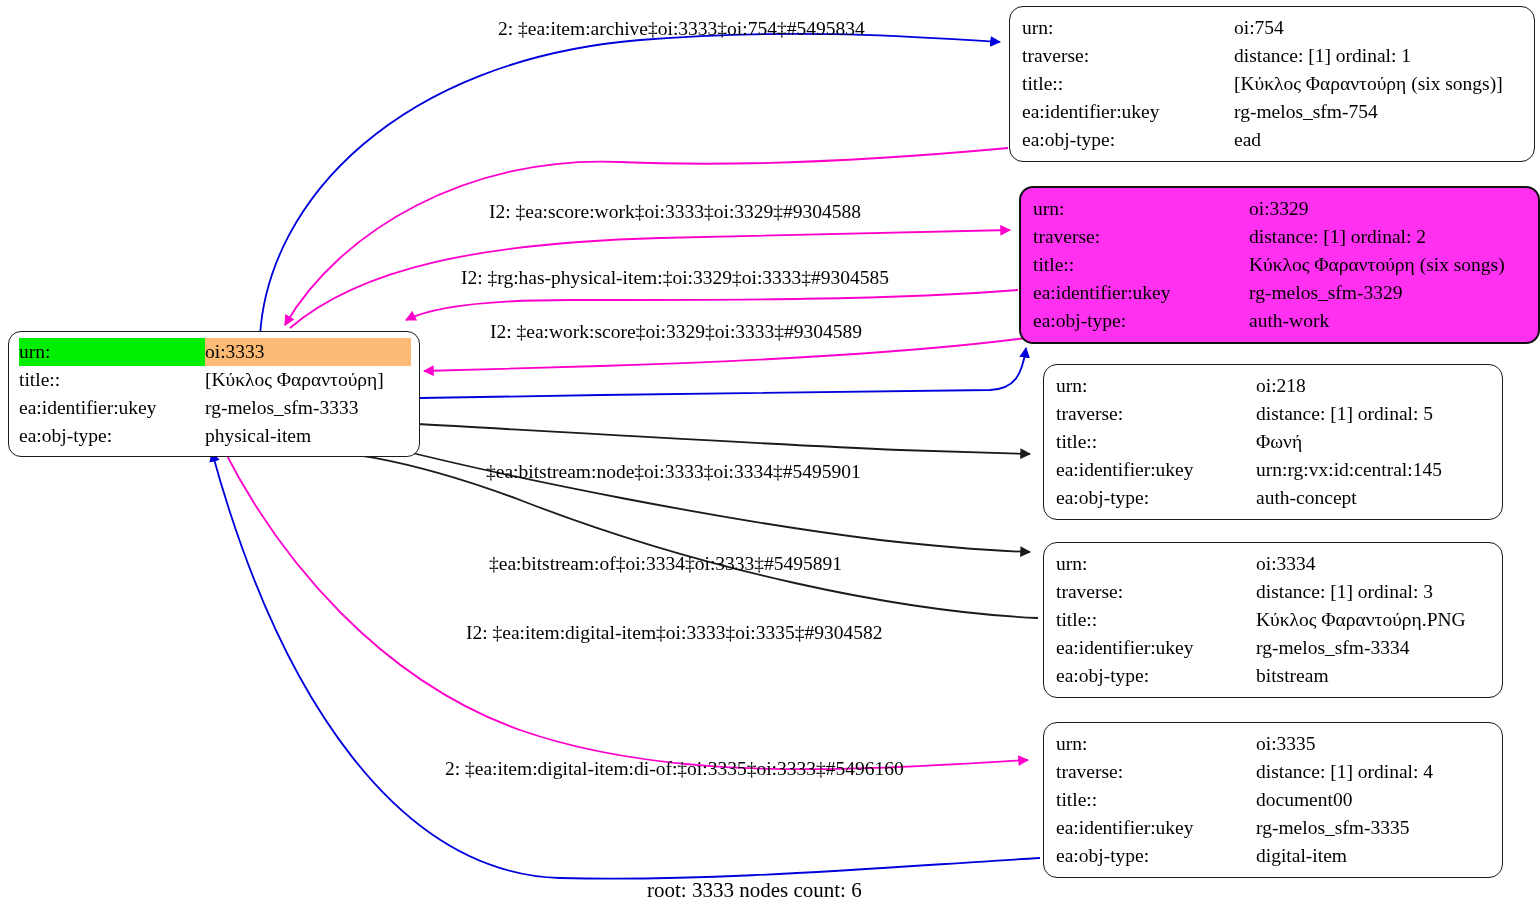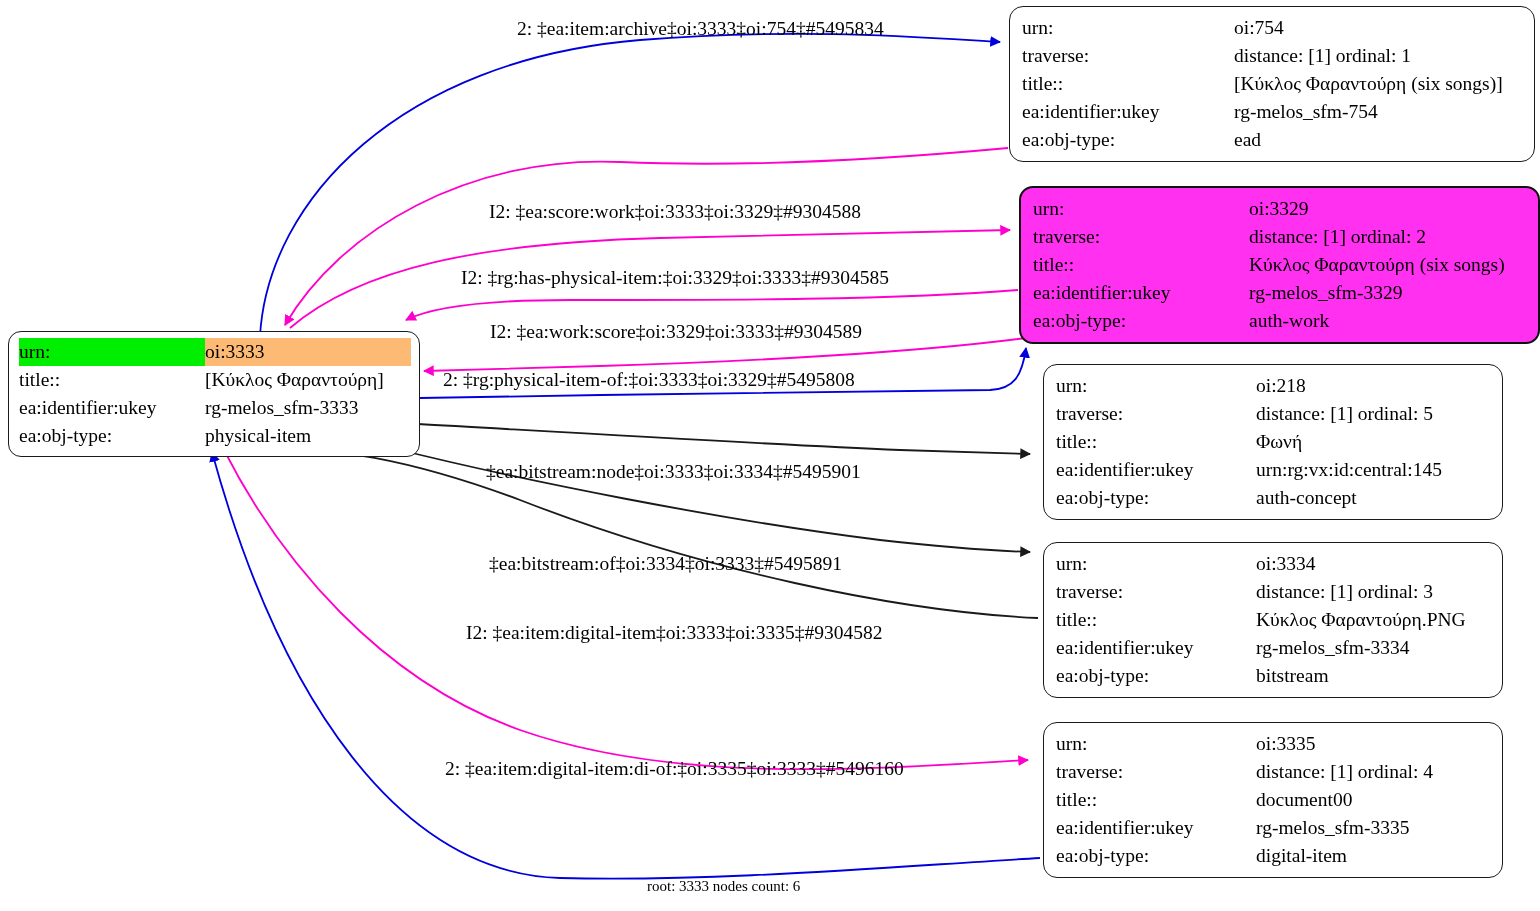--- a/index.html
+++ b/index.html
@@ -72,21 +72,21 @@
   .elabel {
     position: absolute;
     font-size: 19.5px;
     line-height: 22px;
     white-space: nowrap;
     color: #000000;
     background: transparent;
   }
   .caption {
     position: absolute;
-    font-size: 15px;
+    font-size: 21px;
     white-space: nowrap;
     color: #000000;
   }
 </style>
 </head>
 <body>
 
 <div id="canvas">
 
   <svg id="edges" viewBox="0 0 1540 911" xmlns="http://www.w3.org/2000/svg">
@@ -276,30 +276,29 @@
         <td class="v">rg-melos_sfm-3335</td>
       </tr>
       <tr>
         <td class="k">ea:obj-type:</td>
         <td class="v">digital-item</td>
       </tr>
     </tbody>
       </table>
   </div>
 
-  <div class="elabel" style="left:498px; top:18px;margin-left:19px;">2: ‡ea:item:archive‡oi:3333‡oi:754‡#5495834</div>
+  <div class="elabel" style="left:498px; top:18px;">2: ‡ea:item:archive‡oi:3333‡oi:754‡#5495834</div>
 
 
   <div class="elabel" style="left:489px; top:201px;">I2: ‡ea:score:work‡oi:3333‡oi:3329‡#9304588</div>
 
   <div class="elabel" style="left:461px; top:267px;">I2: ‡rg:has-physical-item:‡oi:3329‡oi:3333‡#9304585</div>
 
   <div class="elabel" style="left:490px; top:321px;">I2: ‡ea:work:score‡oi:3329‡oi:3333‡#9304589</div>
 
-  <div class="elabel" style="left:443px; top:369px;">2: ‡rg:physical-item-of:‡oi:3333‡oi:3329‡#5495808</div>
 
 
   <div class="elabel" style="left:486px; top:461px;">‡ea:bitstream:node‡oi:3333‡oi:3334‡#5495901</div>
 
   <div class="elabel" style="left:489px; top:528px;margin-top:25px;">‡ea:bitstream:of‡oi:3334‡oi:3333‡#5495891</div>
 
   <div class="elabel" style="left:466px; top:622px;">I2: ‡ea:item:digital-item‡oi:3333‡oi:3335‡#9304582</div>
 
   <div class="elabel" style="left:445px; top:758px;">2: ‡ea:item:digital-item:di-of:‡oi:3335‡oi:3333‡#5496160</div>
 

